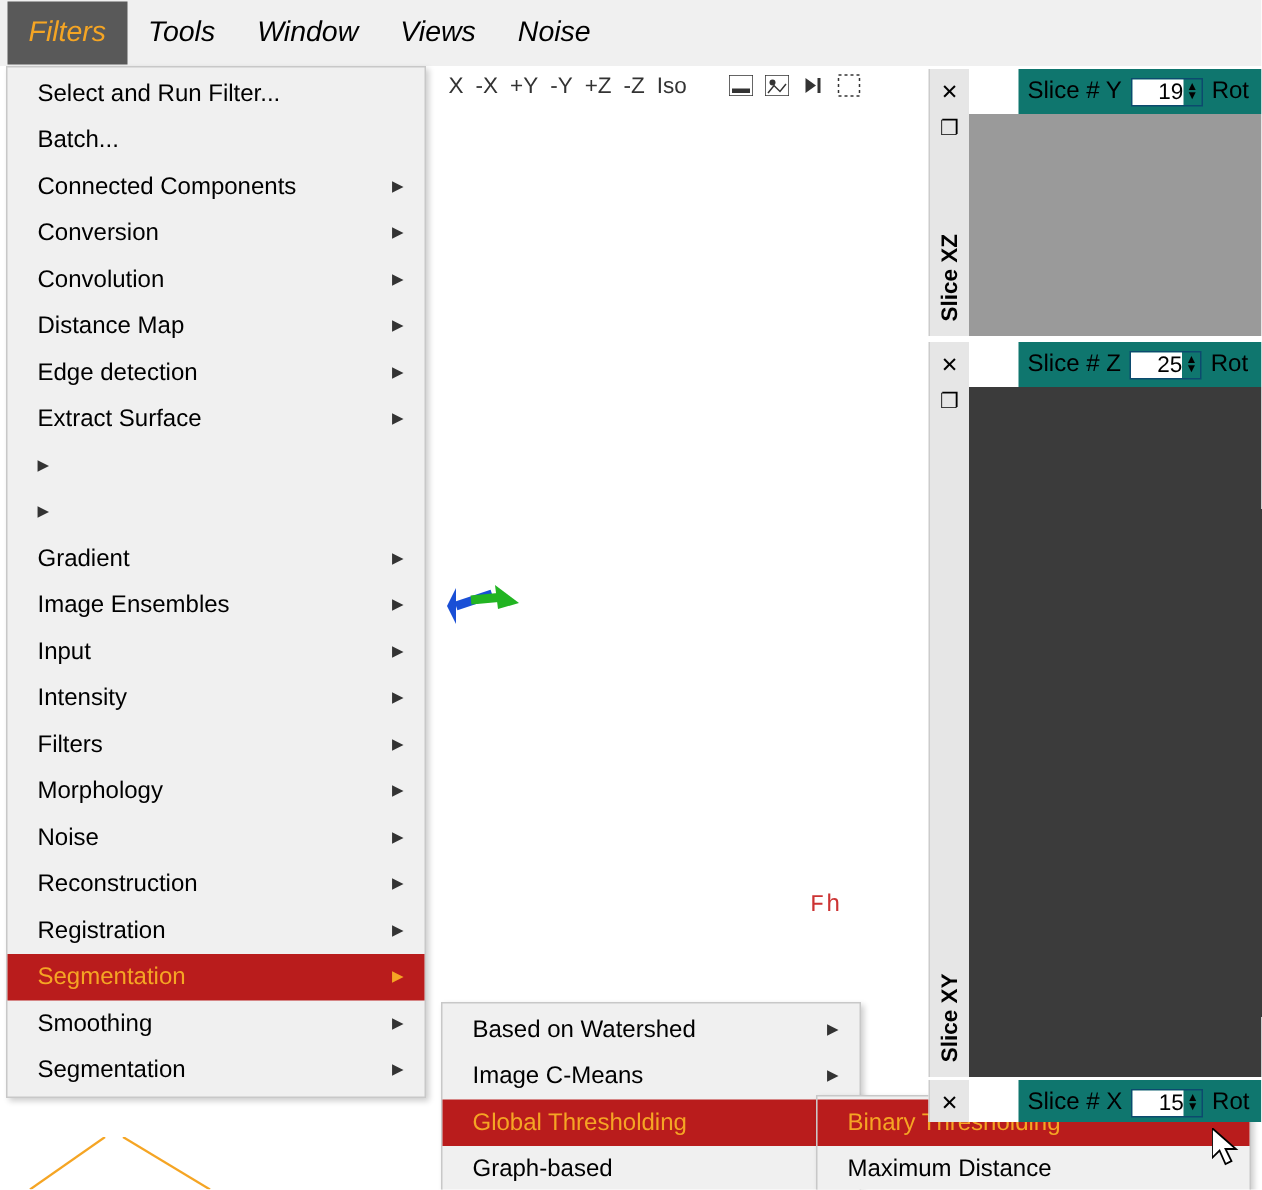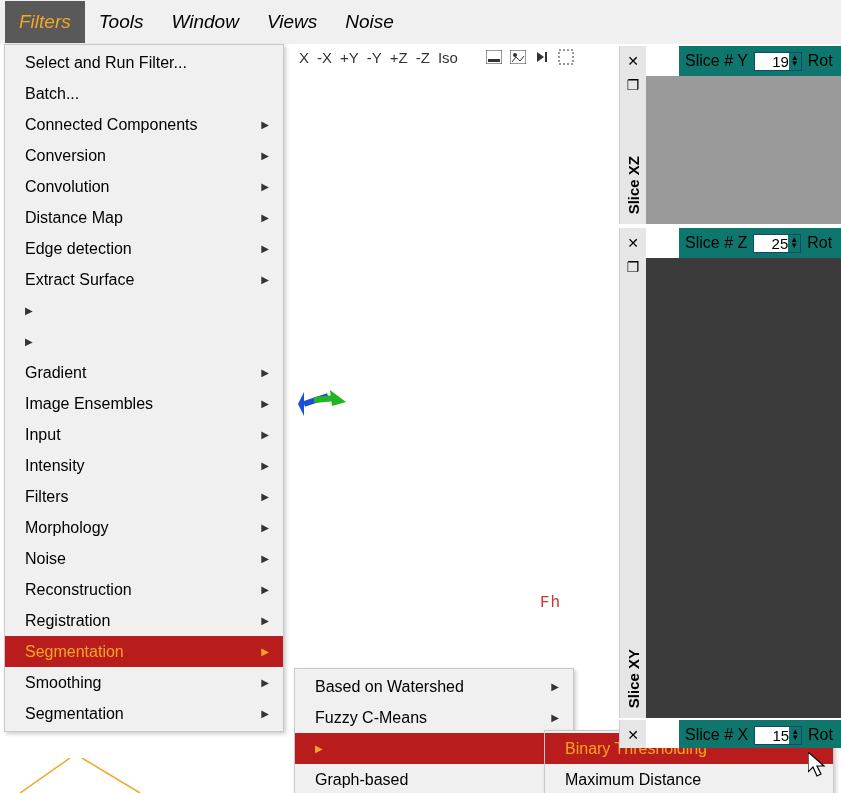--- a/index.html
+++ b/index.html
@@ -175,24 +175,25 @@
       <span class="arrow">▶</span>
     </div>
 </div>
 
 <div class="menu" style="top:668px; left:294px; width:250px;">
   <div class="menu-item">
       <span>Based on Watershed</span>
       <span class="arrow">▶</span>
     </div>
   <div class="menu-item">
-      <span>Fuzzy C-Means</span>
+      <span>Image C-Means</span>
       <span class="arrow">▶</span>
     </div>
   <div class="menu-item highlight">
+      <span>Global Thresholding</span>
       <span class="arrow">▶</span>
     </div>
   <div class="menu-item">
       <span>Graph-based</span>
       <span class="arrow">▶</span>
     </div>
 </div>
 
 <div class="menu" style="top:730px; left:544px; width:290px;">
   <div class="menu-item highlight">

